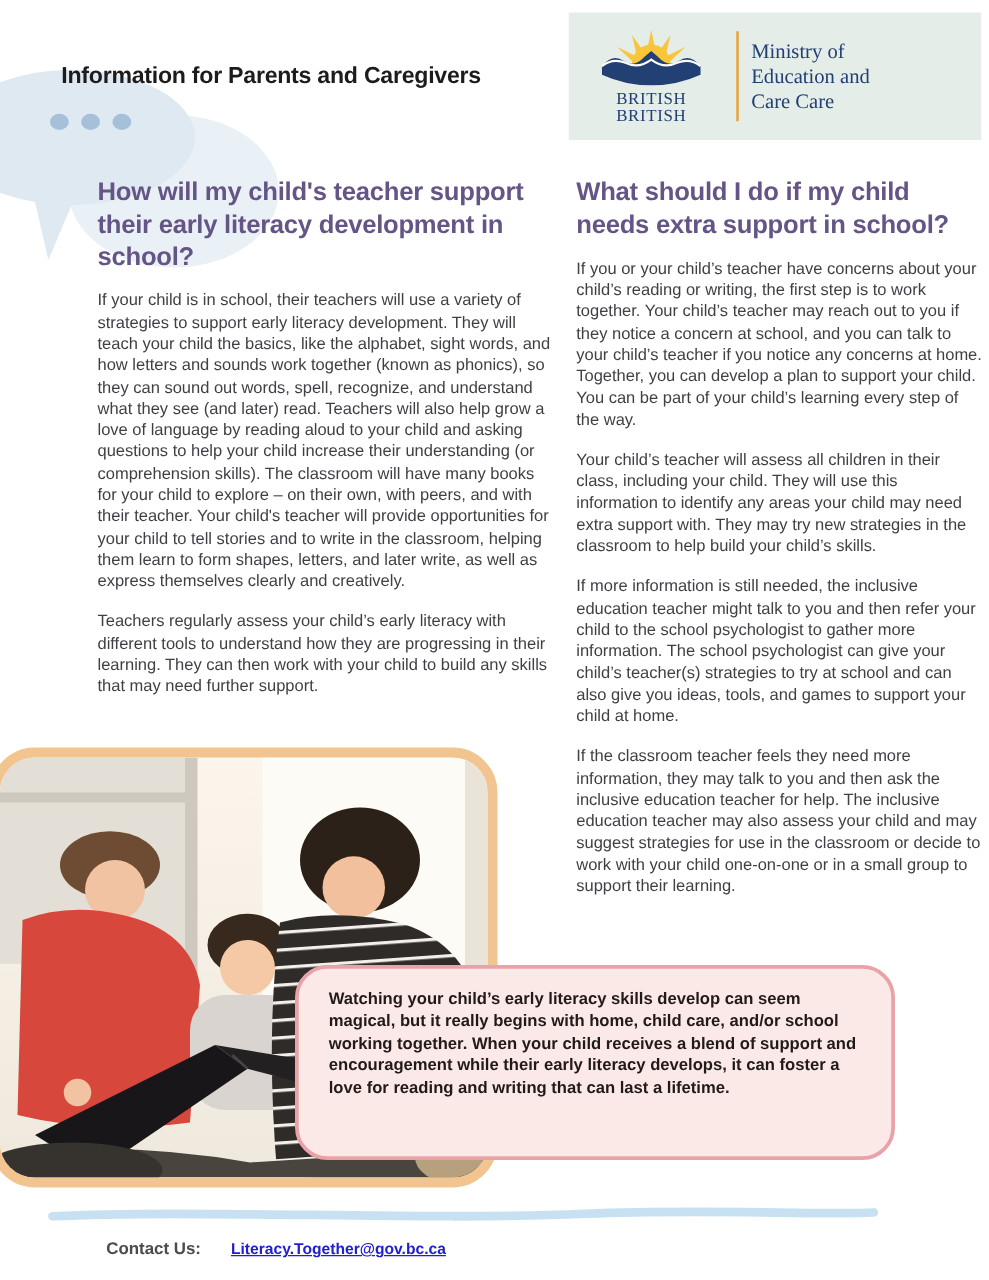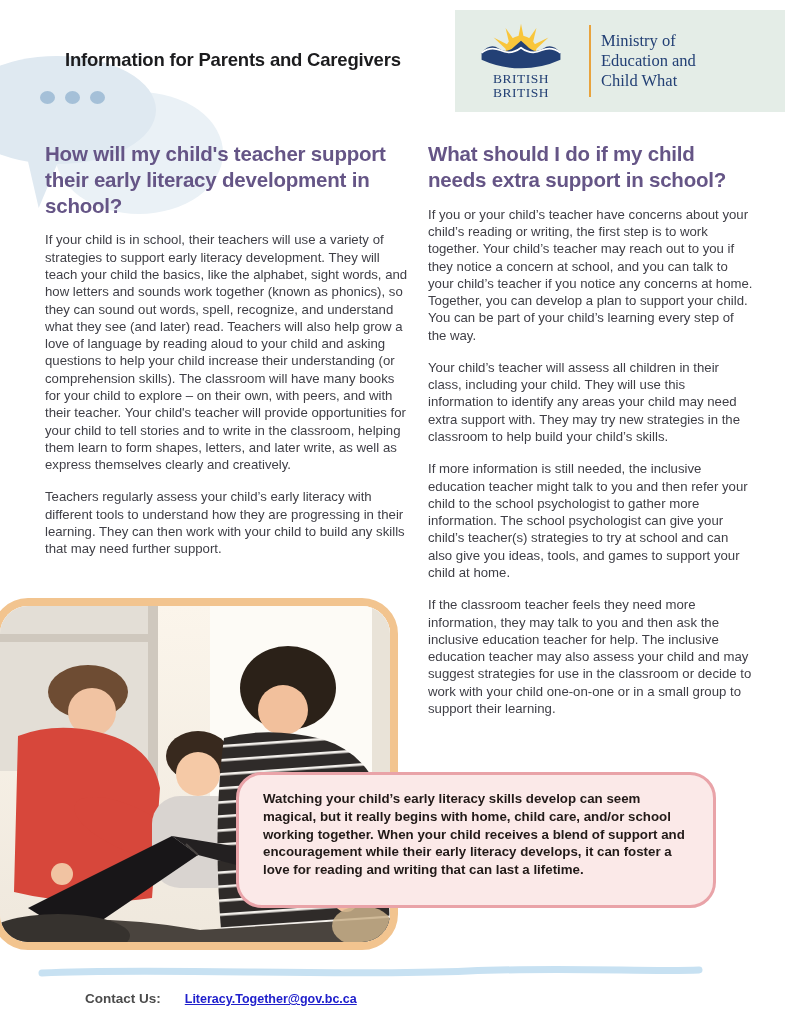--- a/index.html
+++ b/index.html
@@ -8,50 +8,50 @@
 
   
   .bubble { position: absolute; border-radius: 50%; }
   .bubble-2 { left: 55px; top: 92px; width: 168px; height: 122px; background: var(--bubble_light, #EAF1F6); }
   .bubble-1 { left: -42px; top: 56px; width: 198px; height: 108px; background: var(--bubble_blue, #DFE9F1); }
   .bubble-tail { position: absolute; left: 18px; top: 148px; width: 46px; height: 60px;
     background: var(--bubble_blue, #DFE9F1); clip-path: polygon(15% 0, 100% 0, 45% 100%); }
   .dots { position: absolute; left: 40px; top: 91px; display: flex; gap: 10px; }
   .dots span { width: 15px; height: 13px; border-radius: 50%; background: var(--bubble_dot, #A5C0D8); }
 
-  .page-title { position: absolute; left: 65px; top: 49px; width: 380px;
+  .page-title { position: absolute; left: 49px; top: 49px; width: 380px;
     font-size: 18.5px; font-weight: bold; letter-spacing: -0.2px; color: var(--title_black, #1C1C1E); }
 
   
   .logo-box { position: absolute; left: 455px; top: 10px; width: 330px; height: 102px;
     background: var(--logo_bg_mint, #E4EDE7); display: flex; align-items: center; }
   .logo-left { width: 132px; display: flex; flex-direction: column; align-items: center; }
   .logo-mark { width: 86px; height: 48px; }
   .logo-org { font-family: "Liberation Serif", serif; color: var(--logo_navy, #234075);
     font-size: 13.5px; line-height: 1.05; text-align: right; letter-spacing: 0.5px; margin-top: 2px; }
   .logo-divider { width: 2px; height: 72px; background: var(--logo_gold, #E8A33D); margin: 0 10px 0 2px; }
   .ministry { font-family: "Liberation Serif", serif; color: var(--logo_navy, #234075);
     font-size: 16.5px; line-height: 1.22; }
   .ministry span { display: block; }
 
   
-  .col { position: absolute; top: 141px; color: var(--body_text, #3F3F46); font-size: 13.2px; line-height: 1.31; }
+  .col { position: absolute; top: 141px; color: var(--body_text, #3F3F46); font-size: 13.2px; line-height: 1.31; margin-left: 33px; }
   .col-left  { left: 45px;  width: 368px; }
   .col-right { left: 428px; width: 325px; }
   .col h2 { color: var(--heading_purple, #655586); font-size: 20.5px; line-height: 1.26;
     font-weight: bold; margin-bottom: 13px; letter-spacing: -0.2px; }
   .col p { margin-bottom: 15px; }
 
   
   .photo { position: absolute; left: -8px; top: 598px; width: 406px; height: 352px;
     border: 8px solid var(--photo_border_peach, #F2C48F); border-radius: 36px; overflow: hidden; background: #F6F0E7; }
   .photo svg { display: block; width: 100%; height: 100%; }
 
   
-  .callout { position: absolute; left: 236px; top: 772px; width: 480px; height: 136px;
+  .callout { position: absolute; left: 236px; top: 772px; width: 480px; height: 156px;
     background: var(--callout_bg, #FBE9E8); border: 3px solid var(--callout_border, #E9A3A8);
     border-radius: 26px; padding: 15px 22px 12px 24px; z-index: 5; }
   .callout p { font-size: 13.3px; font-weight: bold; line-height: 1.34; color: #211A18; }
 
   
   .wave { position: absolute; left: 38px; top: 964px; width: 665px; height: 16px; }
   .footer { position: absolute; left: 85px; top: 991px; display: flex; align-items: baseline; gap: 24px; }
   .contact-label { font-size: 13.5px; font-weight: bold; color: #4B4B4B; }
   .contact-link { font-size: 12.5px; font-weight: bold; color: var(--link_blue, #2020CC);
     text-decoration: underline; }
@@ -90,21 +90,21 @@
       </svg>
       <div class="logo-org">
         <span>BRITISH</span><br>
         <span>BRITISH</span>
       </div>
     </div>
     <div class="logo-divider"></div>
     <div class="ministry">
       <span>Ministry of</span>
       <span>Education and</span>
-      <span>Child What</span>
+      <span>Care Care</span>
     </div>
   </div>
 
   <section class="col col-left">
     <h2>How will my child's teacher support their early literacy development in school?</h2>
     <p>If your child is in school, their teachers will use a variety of strategies to support early literacy development. They will teach your child the basics, like the alphabet, sight words, and how letters and sounds work together (known as phonics), so they can sound out words, spell, recognize, and understand what they see (and later) read. Teachers will also help grow a love of language by reading aloud to your child and asking questions to help your child increase their understanding (or comprehension skills). The classroom will have many books for your child to explore – on their own, with peers, and with their teacher. Your child's teacher will provide opportunities for your child to tell stories and to write in the classroom, helping them learn to form shapes, letters, and later write, as well as express themselves clearly and creatively.</p>
     <p>Teachers regularly assess your child’s early literacy with different tools to understand how they are progressing in their learning. They can then work with your child to build any skills that may need further support.</p>
   </section>
 
   <section class="col col-right">

